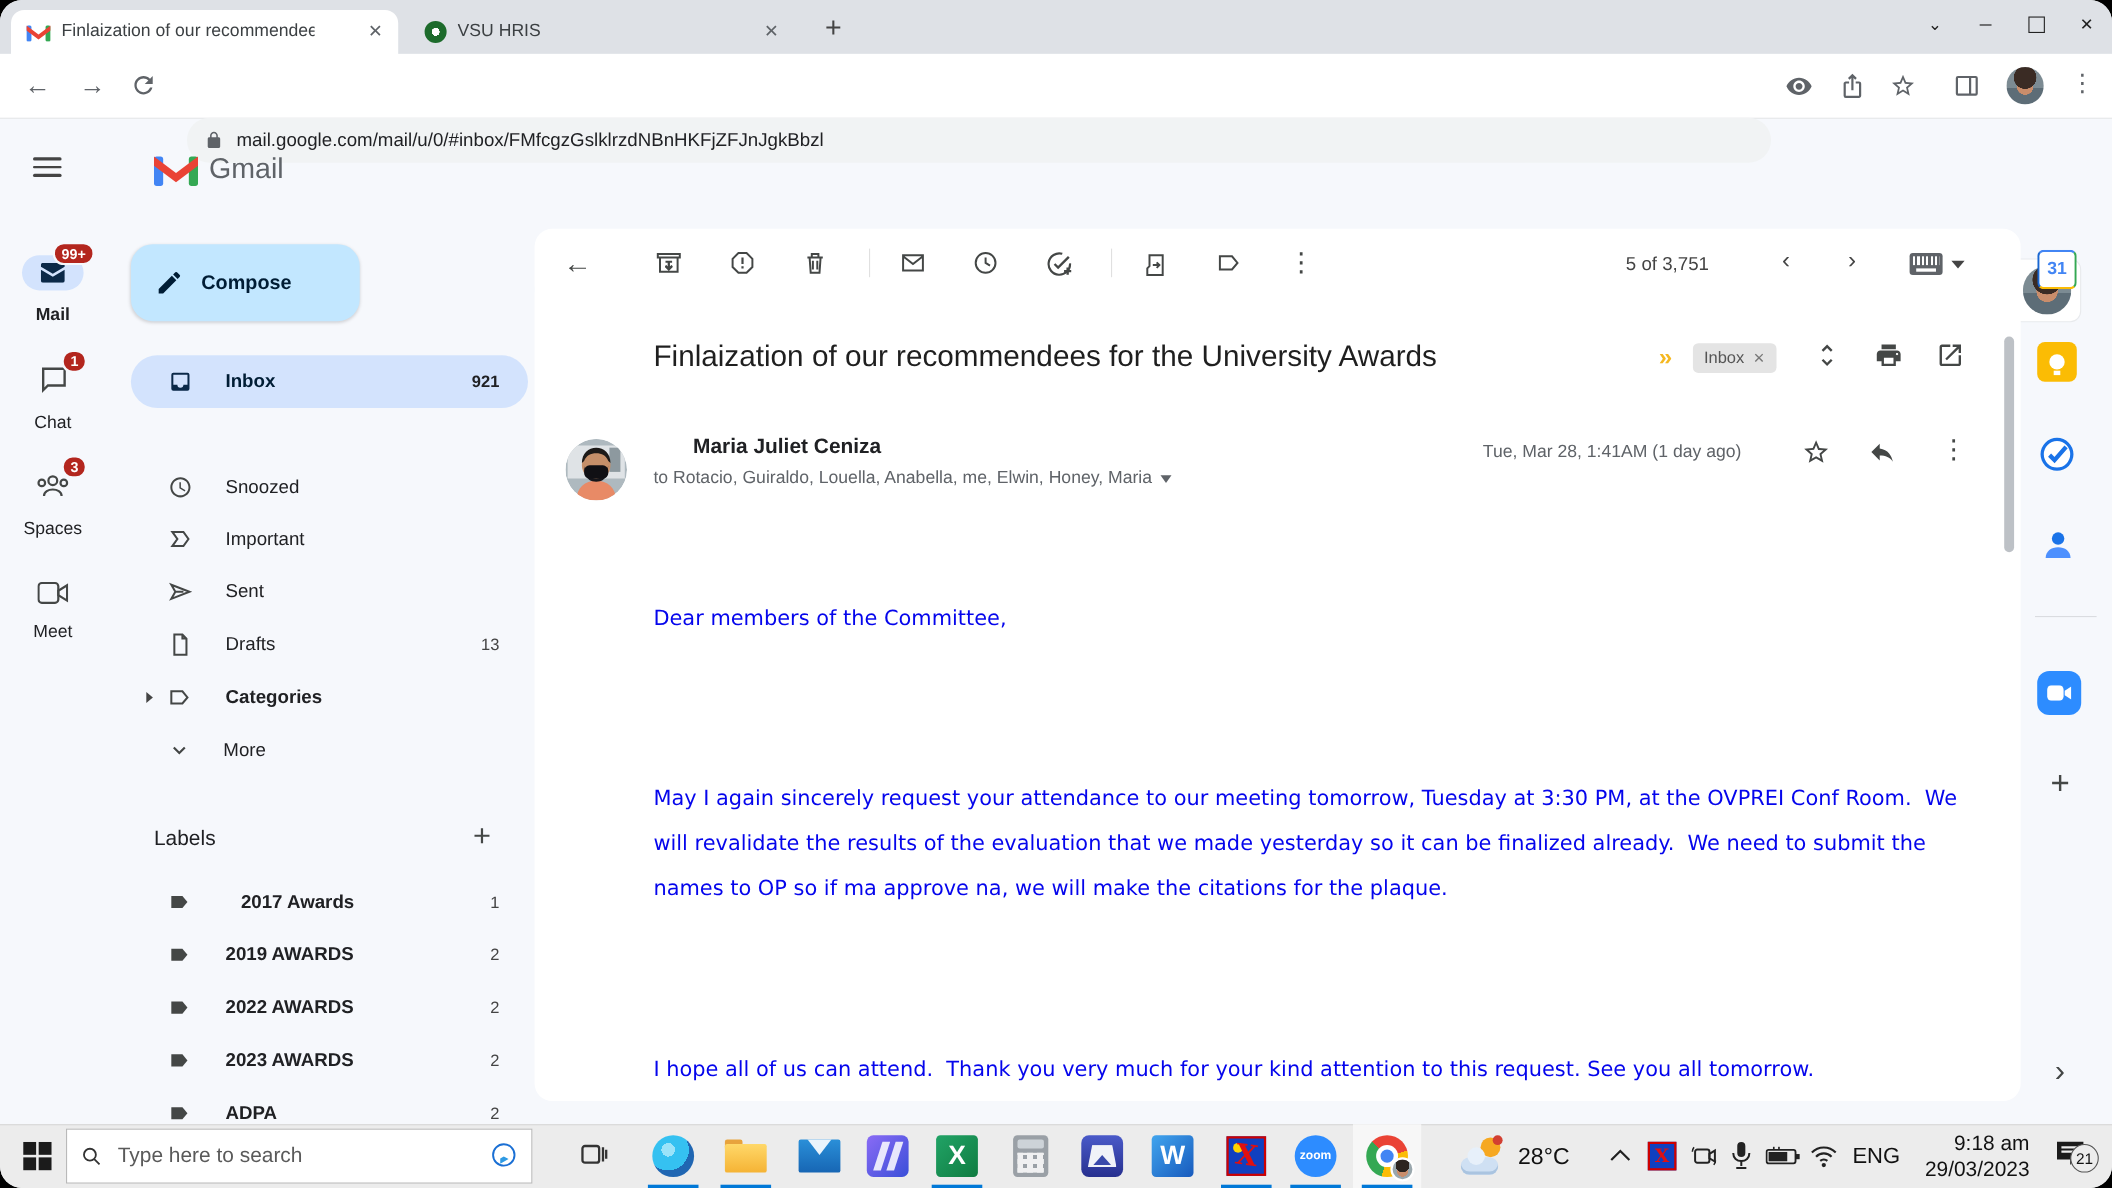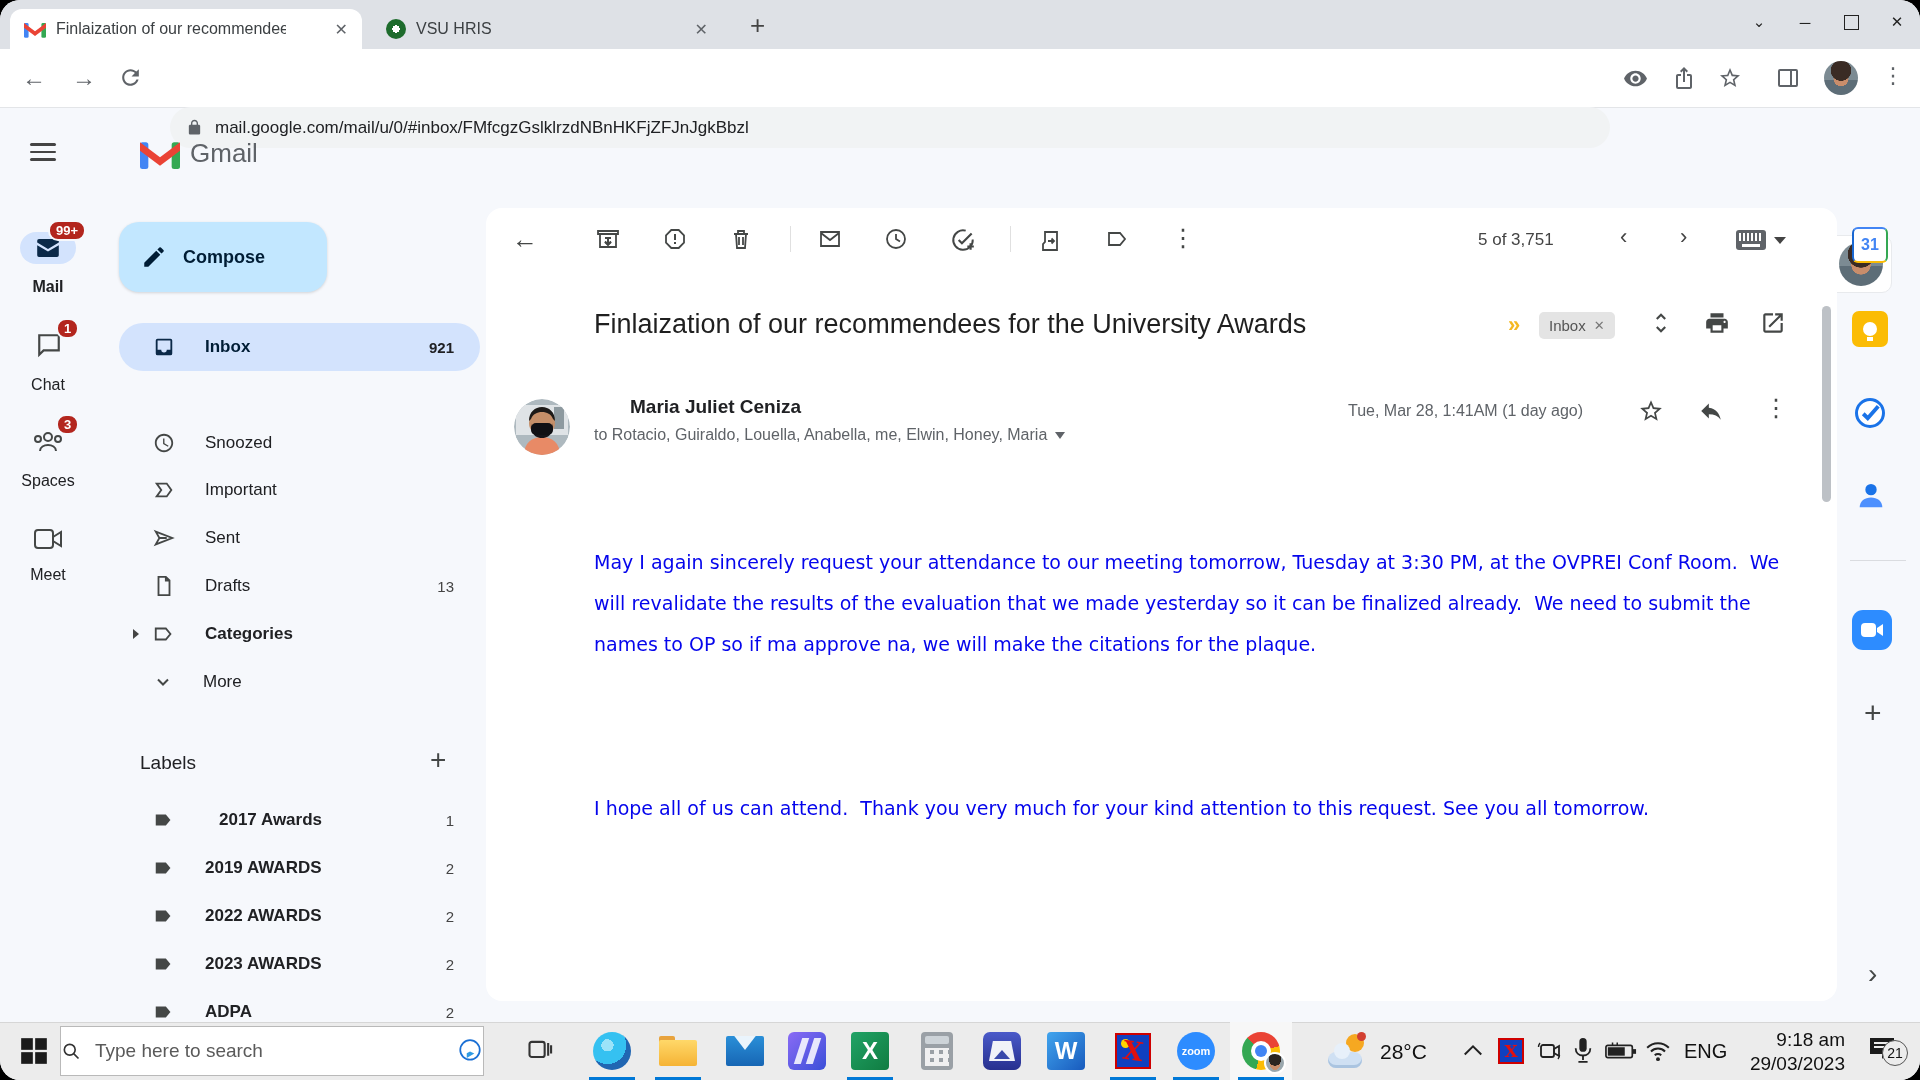--- a/index.html
+++ b/index.html
@@ -72,21 +72,21 @@
   .stime{font-size:16px;color:#5f6368;}
   .body{font-family:"DejaVu Sans",sans-serif;font-size:19px;color:#0505ec;line-height:41px;white-space:pre-wrap;width:1200px;}
   .body p{margin:0 0 41px 0;}
   .scrollthumb{left:1822px;top:306px;width:9px;height:196px;background:#bdc1c6;border-radius:5px;}
 
   
   .comp-div{left:1850px;top:560px;width:56px;height:1px;background:#dadce0;}
 
   
   .taskbar{left:0;top:1022px;width:1920px;height:58px;background:#ececec;border-top:1px solid #d6d6d6;box-sizing:border-box;}
-  .tsearch{left:60px;top:1026px;width:424px;height:50px;background:#fff;border:1px solid #b9b9b9;display:flex;align-items:center;padding:0 0;box-sizing:border-box;gap:14px;}
+  .tsearch{left:60px;top:1026px;width:424px;height:50px;background:#fff;border:1px solid #b9b9b9;display:flex;align-items:center;padding:0 12px;box-sizing:border-box;gap:14px;}
   .tsearch .ph{font-size:19px;color:#5a5a5a;flex:1;}
   .tbcell{top:1022px;width:62px;height:58px;display:flex;align-items:center;justify-content:center;}
   .tbcell.open::after{content:"";position:absolute;bottom:0;left:8px;right:8px;height:3px;background:#0078d7;}
   .tbcell.focus{background:#f7f7f7;}
   .trytxt{font-size:19px;color:#111;}
   .timeblock{text-align:right;font-size:19px;color:#111;line-height:24px;}
   .nbadge{position:absolute;right:-10px;bottom:-4px;width:24px;height:24px;border:1.5px solid #555;background:#ececec;border-radius:50%;font-size:14px;color:#111;display:flex;align-items:center;justify-content:center;}
 
   
   .edgeic{width:38px;height:38px;border-radius:50%;background:radial-gradient(circle at 38% 35%,#9be3f9 0 18%,#35c1f1 18% 55%,#2066b2 55% 80%,#143a8c 100%);}
@@ -437,20 +437,21 @@
     <span class="abs stime" style="left:862px;top:194px;">Tue, Mar 28, 1:41AM (1 day ago)</span>
     <svg class="abs" style="left:1152px;top:190px;" width="26" height="26" viewBox="0 0 24 24">
         <path fill="#444746" d="M22 9.24l-7.19-.62L12 2 9.19 8.63 2 9.24l5.46 4.73L5.82 21 12 17.27 18.18 21l-1.63-7.03L22 9.24zM12 15.4l-3.76 2.27 1-4.28-3.32-2.88 4.38-.38L12 6.1l1.71 4.04 4.38.38-3.32 2.88 1 4.28L12 15.4z"></path>
       </svg>
     <svg class="abs" style="left:1212px;top:190px;" width="26" height="26" viewBox="0 0 24 24">
         <path fill="#444746" d="M10 9V5l-7 7 7 7v-4.1c5 0 8.5 1.6 11 5.1-1-5-4-10-11-11z"></path>
       </svg>
     <span class="abs" style="left:1278px;top:186px;font-size:24px;color:#444746;">⋮</span>
 
     <div class="abs body" style="left:108px;top:252px;">
+      <p>Dear members of the Committee,</p>
       <p>May I again sincerely request your attendance to our meeting tomorrow, Tuesday at 3:30 PM, at the OVPREI Conf Room.  We will revalidate the results of the evaluation that we made yesterday so it can be finalized already.  We need to submit the names to OP so if ma approve na, we will make the citations for the plaque.</p>
       <p>I hope all of us can attend.  Thank you very much for your kind attention to this request. See you all tomorrow.</p>
       
       
       
     </div>
   </div>
   <div class="abs scrollthumb"></div>
 
   <div class="abs" style="left:1852px;top:227px;">

